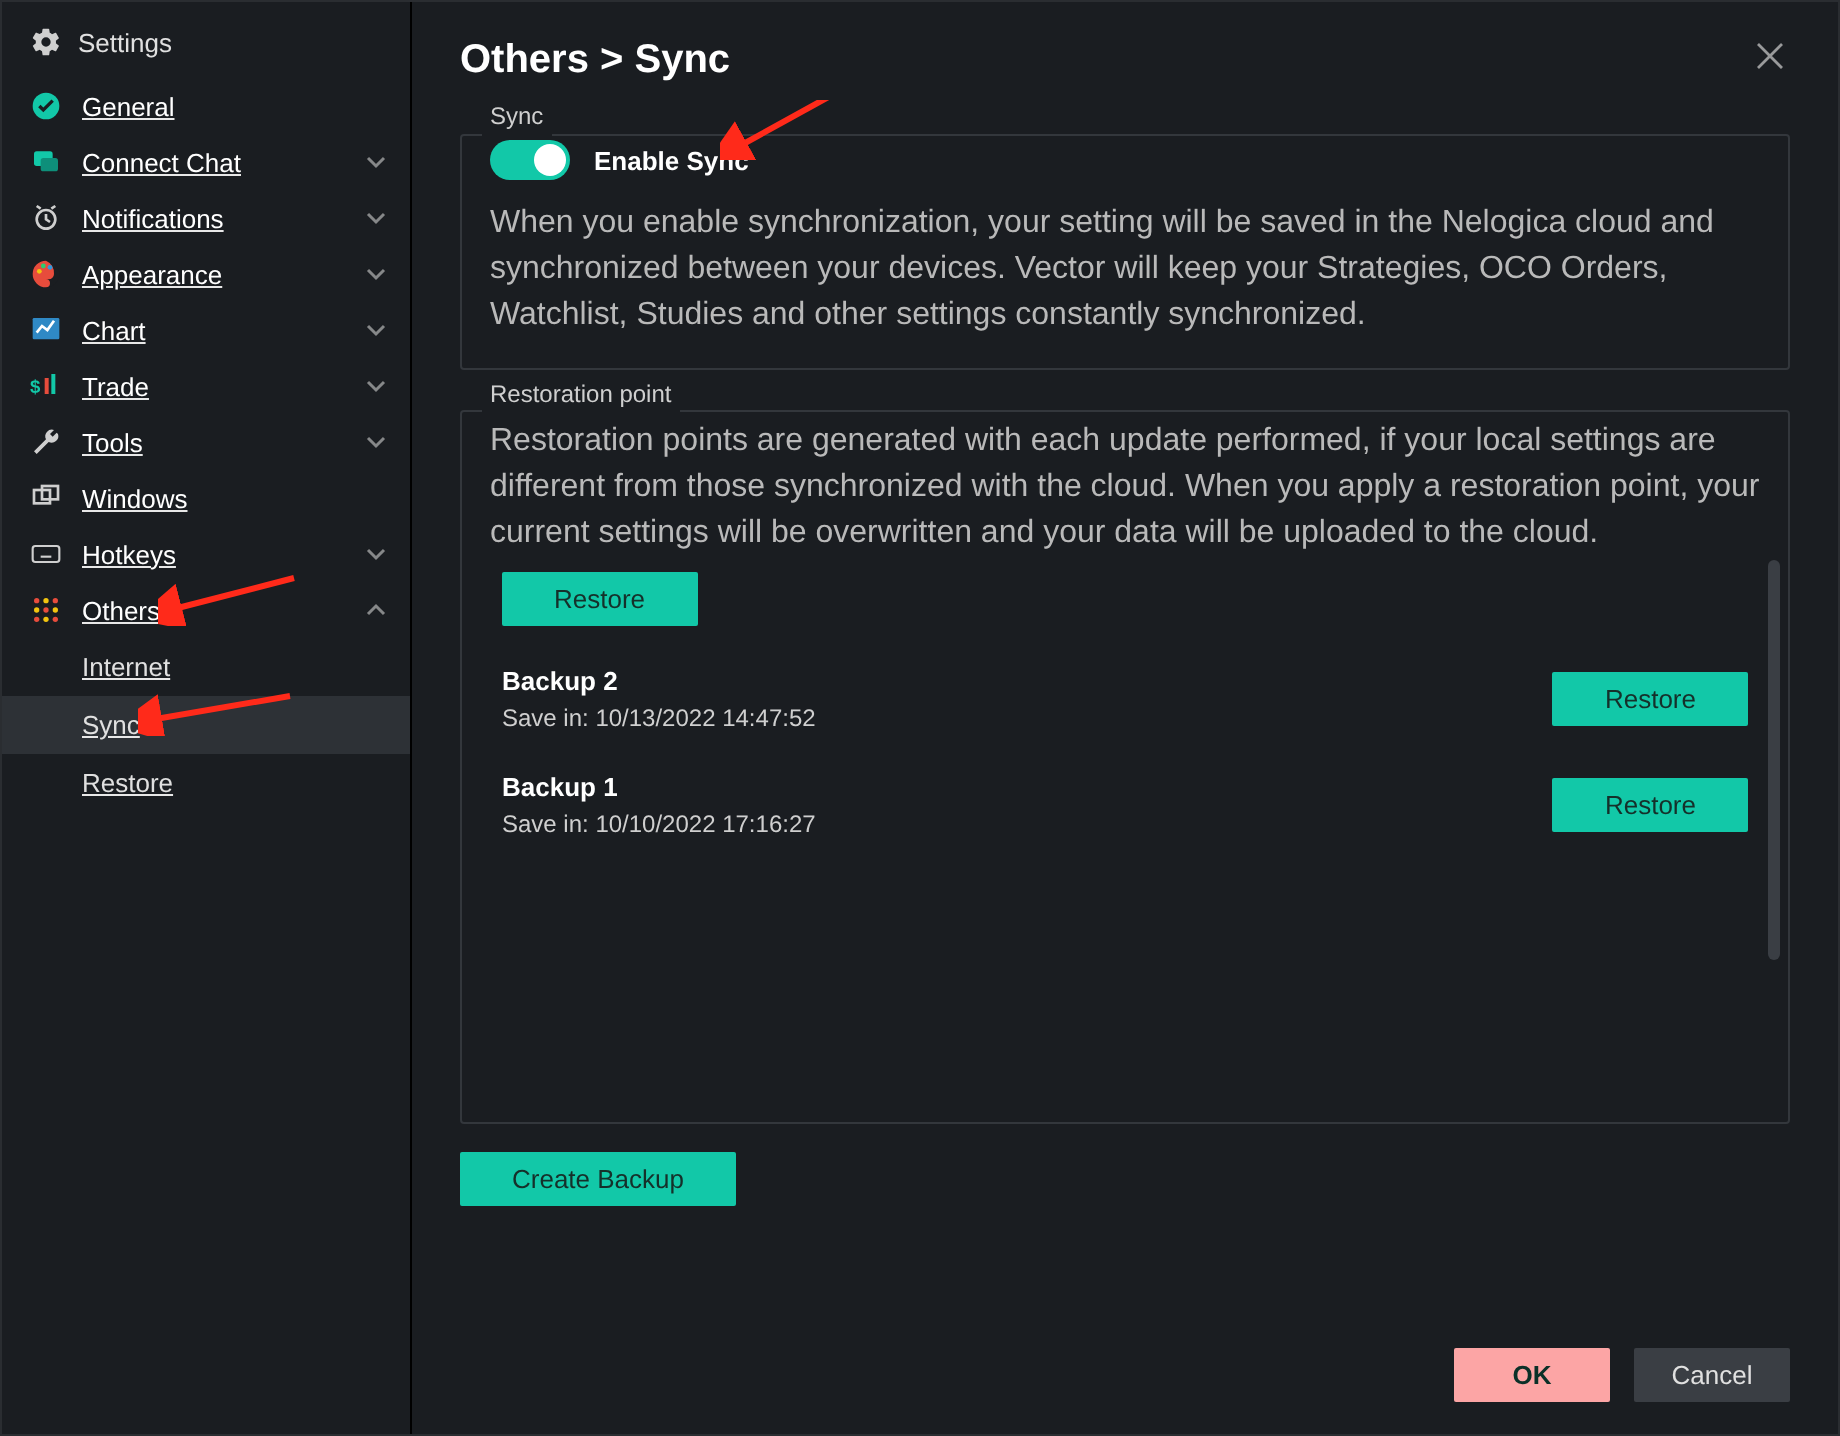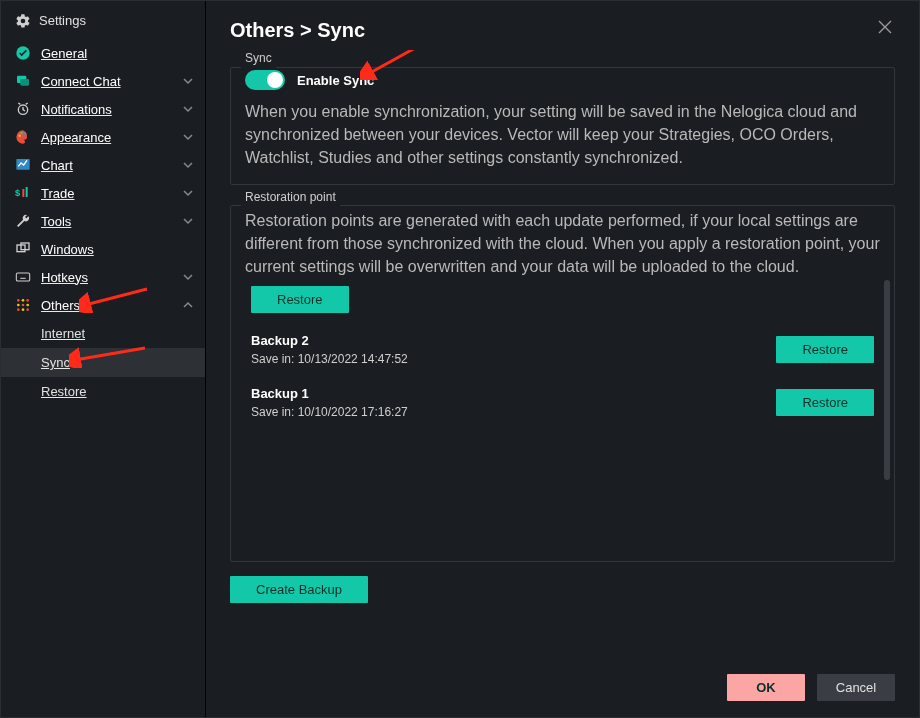--- a/index.html
+++ b/index.html
@@ -1,32 +1,32 @@
 <!DOCTYPE html>
 <html><head>
 <meta charset="utf-8">
 <style>
   * { box-sizing: border-box; margin: 0; padding: 0; font-family: "Segoe UI", Arial, sans-serif; }
   html, body { width: 920px; height: 718px; background: #1a1d21; color: #e8e8e8; overflow: hidden; }
   .window { width: 920px; height: 718px; background: #1a1d21; display: flex; flex-direction: column; border: 1px solid #2a2d31; }
   .main { flex: 1; display: flex; min-height: 0; }
   
   .sidebar { width: 205px; background: #1a1d21; border-right: 1px solid #000; display: flex; flex-direction: column; padding-top: 6px; }
-  .sidebar-header { display: flex; align-items: flex-start; gap: 8px; padding: 6px 12px 10px 14px; }
+  .sidebar-header { display: flex; align-items: center; gap: 8px; padding: 6px 12px 10px 14px; }
   .sidebar-header .label { font-size: 13px; color: #e0e0e0; }
   .nav { list-style: none; text-decoration: underline; }
   .nav-item { display: flex; align-items: center; gap: 10px; padding: 6px 12px 6px 14px; font-size: 13px; color: #fff; cursor: pointer; position: relative; }
   .nav-item .chev { margin-left: auto; opacity: .6; }
   .nav-sub { list-style: none; }
   .nav-sub .nav-subitem { padding: 7px 12px 7px 40px; font-size: 13px; color: #e0e0e0; cursor: pointer; }
   .nav-sub .nav-subitem.active { background: #2d3136; }
   .icon { width: 16px; height: 16px; display: inline-flex; align-items: center; justify-content: center; flex: 0 0 16px; }
   
   .content { flex: 1; display: flex; flex-direction: column; padding: 0; min-width: 0; }
-  .content-header { display: flex; padding: 18px 24px 8px 24px; }
+  .content-header { display: flex; align-items: center; padding: 18px 24px 8px 24px; }
   .content-title { font-size: 20px; font-weight: 600; color: #fff; }
   .close-btn { margin-left: auto; width: 20px; height: 20px; display: flex; align-items: center; justify-content: center; cursor: pointer; opacity: .7; }
   .content-body { flex: 1; padding: 10px 24px 0 24px; overflow: auto; }
   .panel { border: 1px solid #33373c; border-radius: 2px; padding: 0 14px 14px 14px; margin-bottom: 14px; position: relative; }
   .panel-title { font-size: 12px; color: #cfcfcf; position: relative; top: -1px; background: #1a1d21; display: inline-block; padding: 0 4px; margin-left: -4px; transform: translateY(-8px); }
   .panel-inner { margin-top: -4px; }
   .toggle-row { display: flex; align-items: center; gap: 12px; margin-bottom: 10px; }
   .toggle { width: 40px; height: 20px; border-radius: 999px; background: #12c8a8; position: relative; cursor: pointer; }
   .toggle::after { content: ""; position: absolute; right: 2px; top: 2px; width: 16px; height: 16px; border-radius: 50%; background: #fff; }
   .toggle-label { font-size: 13px; font-weight: 600; color: #fff; }

